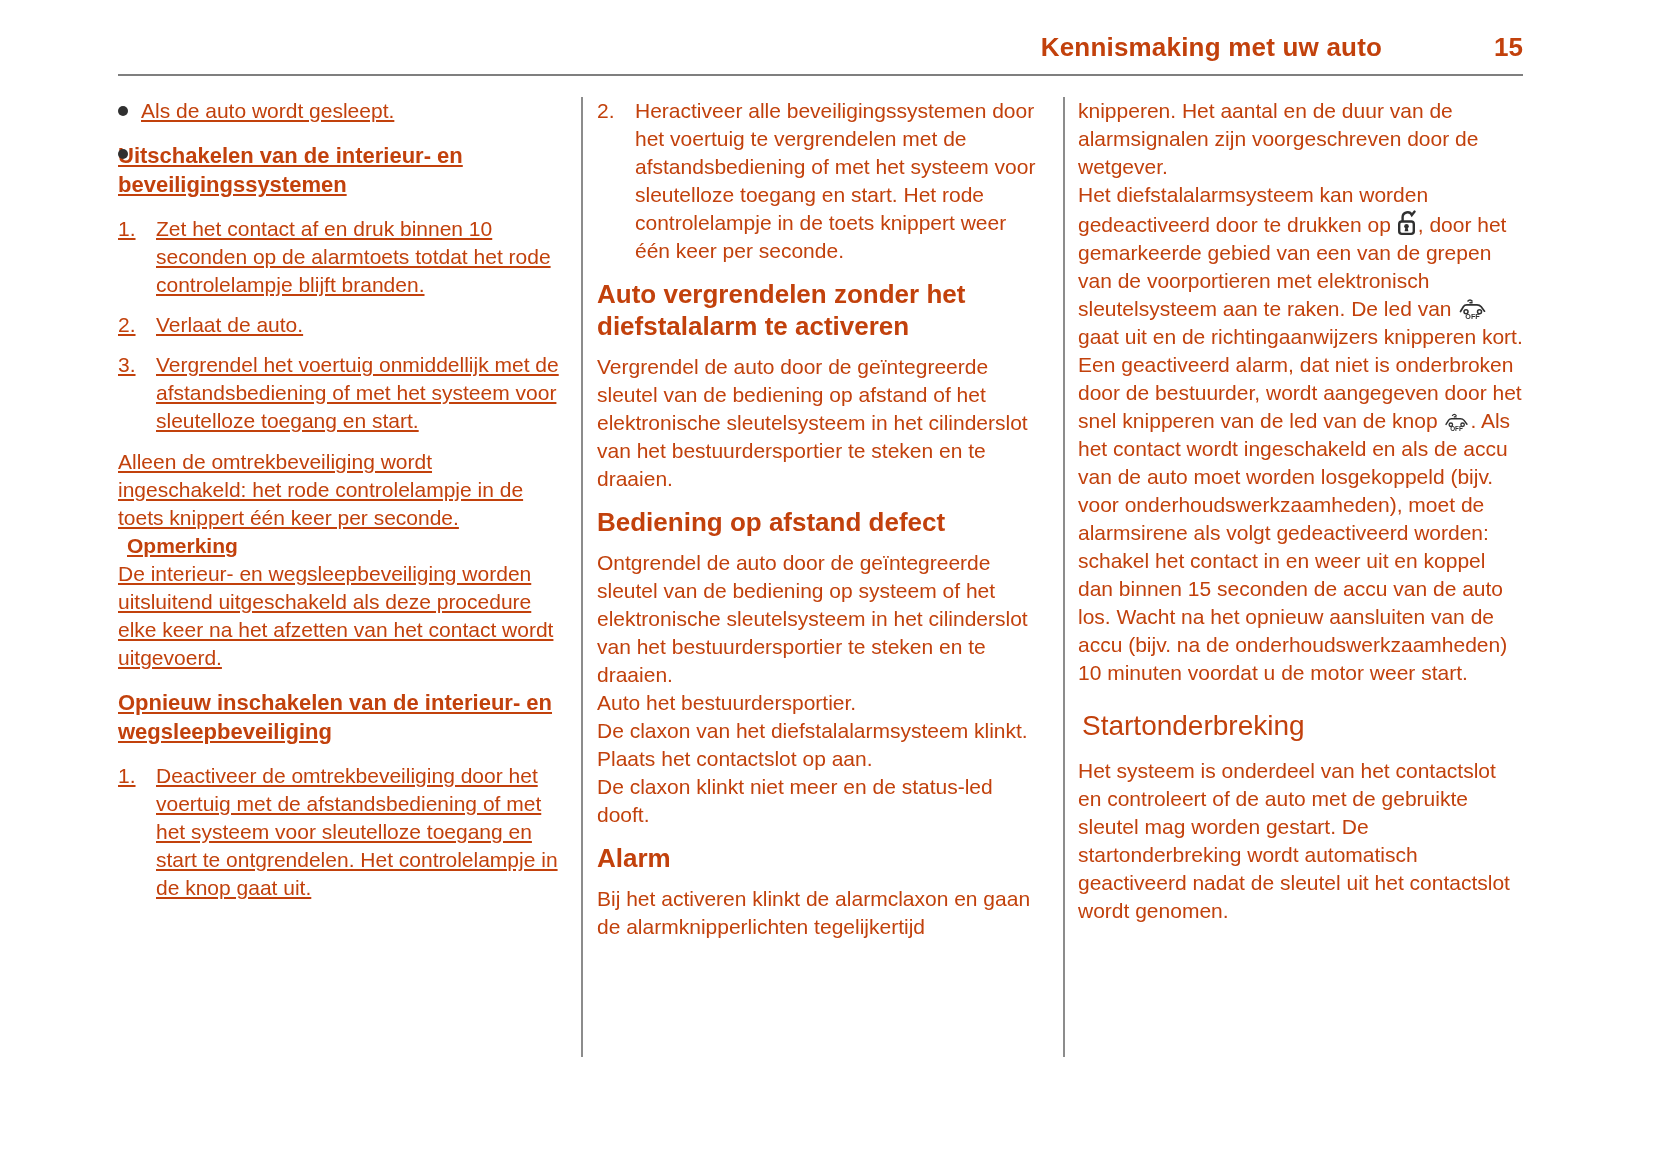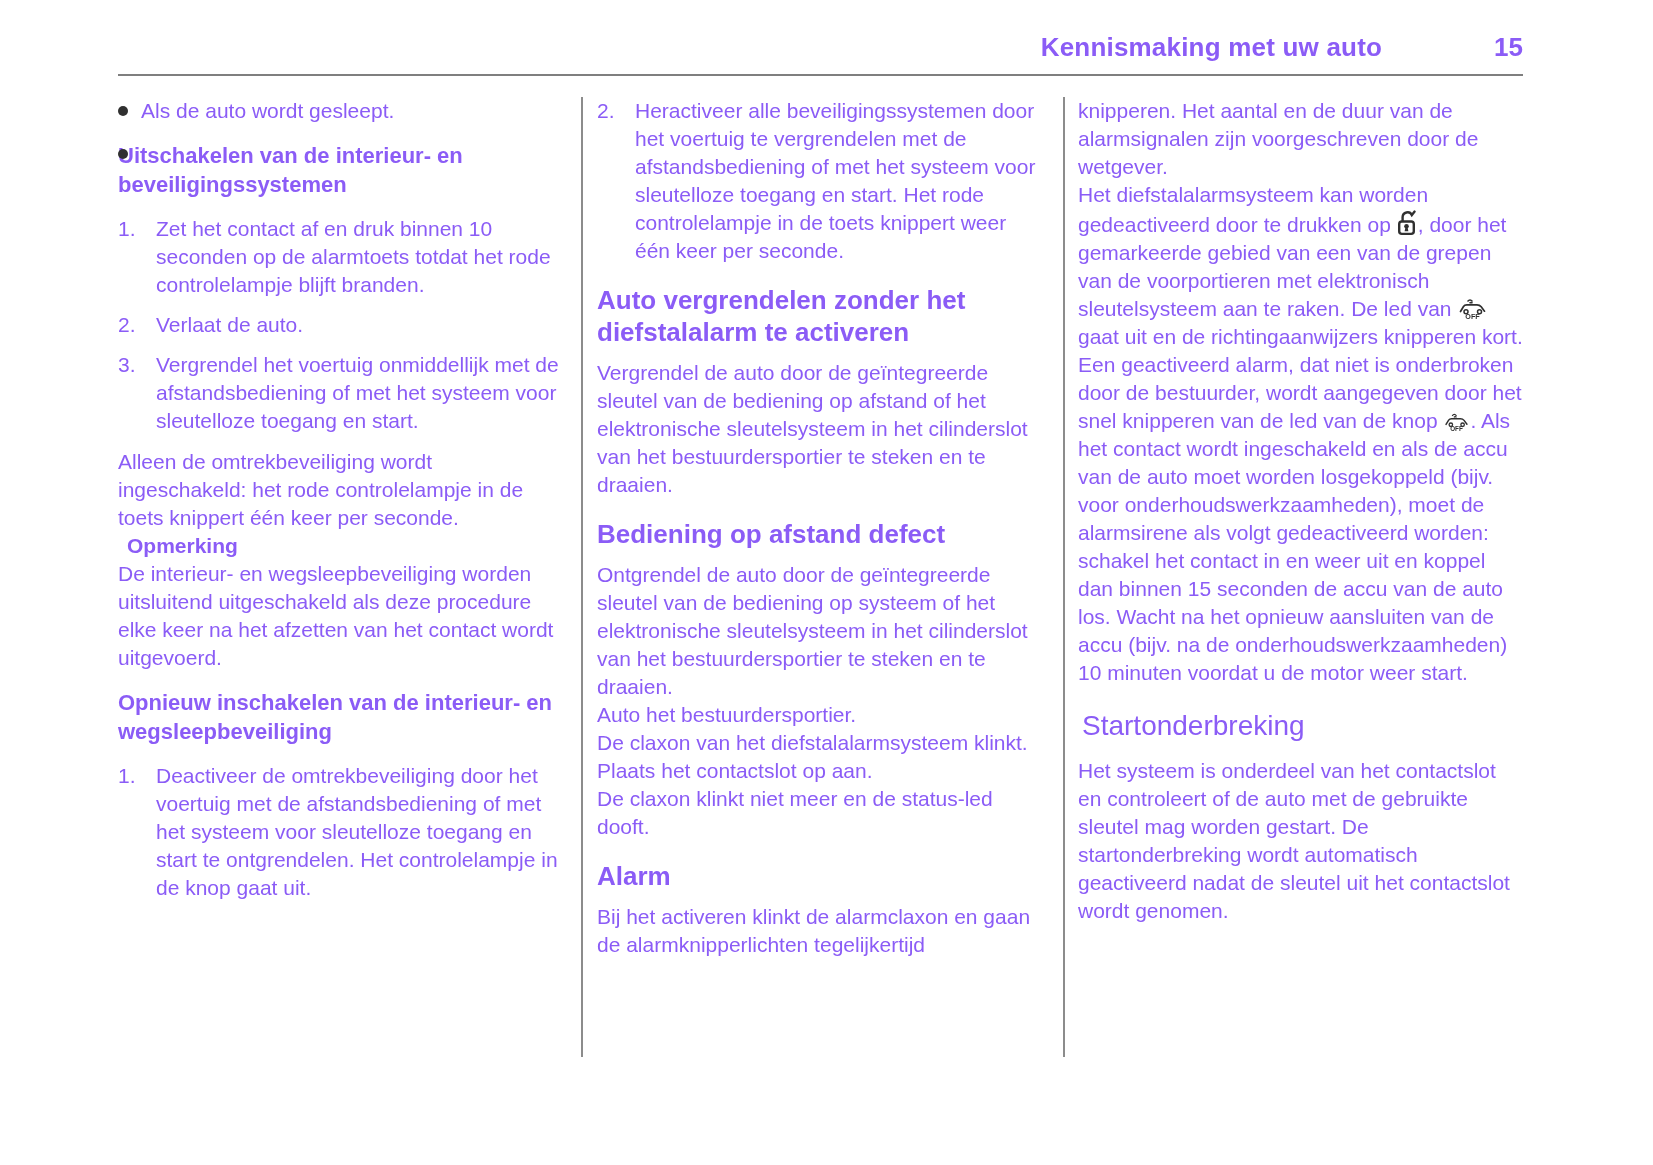--- a/index.html
+++ b/index.html
@@ -2,21 +2,21 @@
 <html><head>
 <meta charset="utf-8">
 <style>
   * { box-sizing: border-box; }
   html, body { margin: 0; padding: 0; background: #ffffff; }
   .page {
     position: relative;
     width: 1653px;
     height: 1165px;
     background: #ffffff;
-    color: #8b5cf6;
+    color: #c2410c;
     font-family: "Liberation Sans", "DejaVu Sans", sans-serif;
     overflow: hidden;
   }
 
   
   .header-row {
     display: flex;
     justify-content: flex-end;
     align-items: baseline;
     padding: 32px 130px 0 118px;
@@ -39,21 +39,21 @@
 
   
   .cols {
     display: flex;
     align-items: stretch;
     padding: 21px 0 0 118px;
     font-size: 21px;
     line-height: 28px;
   }
   .col { min-height: 960px; }
-  .col-1 { width: 465px; padding-right: 20px; border-right: 2px solid #8c8c8c; }
+  .col-1 { width: 465px; padding-right: 20px; border-right: 2px solid #8c8c8c; text-decoration: underline; }
   .col-2 { width: 482px; padding-left: 14px; padding-right: 22px; border-right: 2px solid #8c8c8c; }
   .col-3 { width: 460px; padding-left: 13px; }
 
   p { margin: 0; }
   .gap-top { margin-top: 13px; }
 
   
   .bullet-item {
     position: relative;
     padding-left: 23px;
@@ -78,21 +78,21 @@
   .h-sub {          
     font-size: 22px;
     line-height: 29px;
     font-weight: bold;
     margin: 16px 0 16px 0;
   }
   .h-mid {          
     font-size: 26px;
     line-height: 32px;
     font-weight: bold;
-    margin: 19px 0 11px 0;
+    margin: 13px 0 11px 0;
   }
   .h-big {          
     font-size: 28px;
     line-height: 36px;
     font-weight: normal;
     margin: 21px 0 13px 4px;
   }
   .note-label { font-weight: bold; margin-left: 9px; }
 
   

